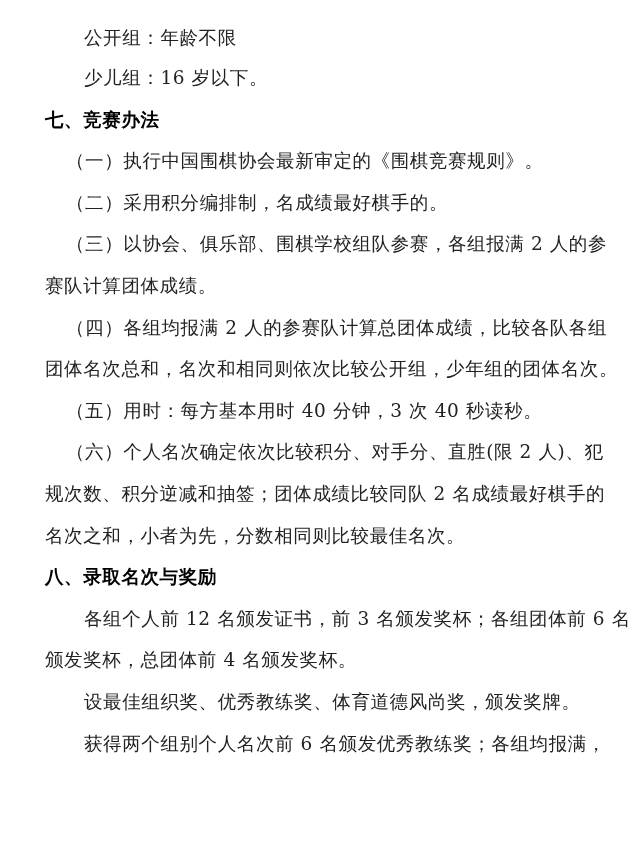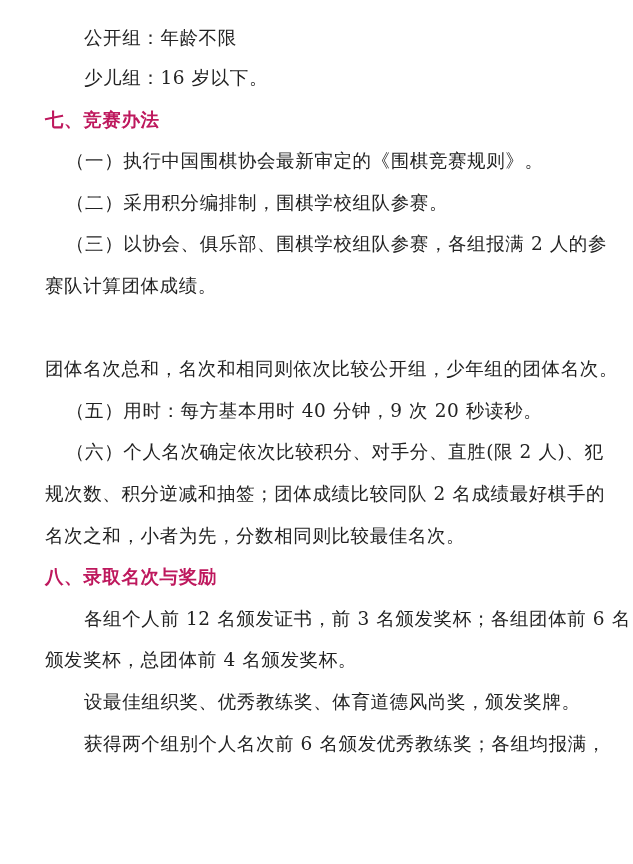--- a/index.html
+++ b/index.html
@@ -31,40 +31,41 @@
       line-height: 30px;
       white-space: nowrap;
       letter-spacing: 0.6px;
     }
     .indent { left: 84px; }
     .indent-paren { left: 66px; }
     .head {
       font-family: "DejaVu Sans", "Liberation Sans", sans-serif;
       font-weight: bold;
       font-size: 18.5px;
-      color: #be185d;
+      color: #000000;
     }
     .sub-head { left: 45px; }
   </style>
 </head>
 <body>
 
 <div class="page">
 
   <div class="line indent" style="top:23px">公开组：年龄不限</div>
   <div class="line indent" style="top:63px">少儿组：16 岁以下。</div>
 
   <div class="line head" style="top:105px">七、竞赛办法</div>
 
   <div class="line indent-paren" style="top:146px">（一）执行中国围棋协会最新审定的《围棋竞赛规则》。</div>
-  <div class="line indent-paren" style="top:188px">（二）采用积分编排制，围棋学校组队参赛。</div>
+  <div class="line indent-paren" style="top:188px">（二）采用积分编排制，名成绩最好棋手的。</div>
   <div class="line indent-paren" style="top:229px">（三）以协会、俱乐部、围棋学校组队参赛，各组报满 2 人的参</div>
   <div class="line" style="top:271px">赛队计算团体成绩。</div>
+  <div class="line indent-paren" style="top:313px">（四）各组均报满 2 人的参赛队计算总团体成绩，比较各队各组</div>
   <div class="line" style="top:354px">团体名次总和，名次和相同则依次比较公开组，少年组的团体名次。</div>
-  <div class="line indent-paren" style="top:396px">（五）用时：每方基本用时 40 分钟，9 次 20 秒读秒。</div>
+  <div class="line indent-paren" style="top:396px">（五）用时：每方基本用时 40 分钟，3 次 40 秒读秒。</div>
   <div class="line indent-paren" style="top:437px">（六）个人名次确定依次比较积分、对手分、直胜(限 2 人)、犯</div>
   <div class="line" style="top:479px">规次数、积分逆减和抽签；团体成绩比较同队 2 名成绩最好棋手的</div>
   <div class="line head" style="top:562px">八、录取名次与奖励</div>
 
   <div class="line" style="top:521px">名次之和，小者为先，分数相同则比较最佳名次。</div>
 
   <div class="line indent" style="top:604px">各组个人前 12 名颁发证书，前 3 名颁发奖杯；各组团体前 6 名</div>
   <div class="line" style="top:645px">颁发奖杯，总团体前 4 名颁发奖杯。</div>
   <div class="line indent" style="top:687px">设最佳组织奖、优秀教练奖、体育道德风尚奖，颁发奖牌。</div>
   <div class="line indent" style="top:729px">获得两个组别个人名次前 6 名颁发优秀教练奖；各组均报满，</div>

